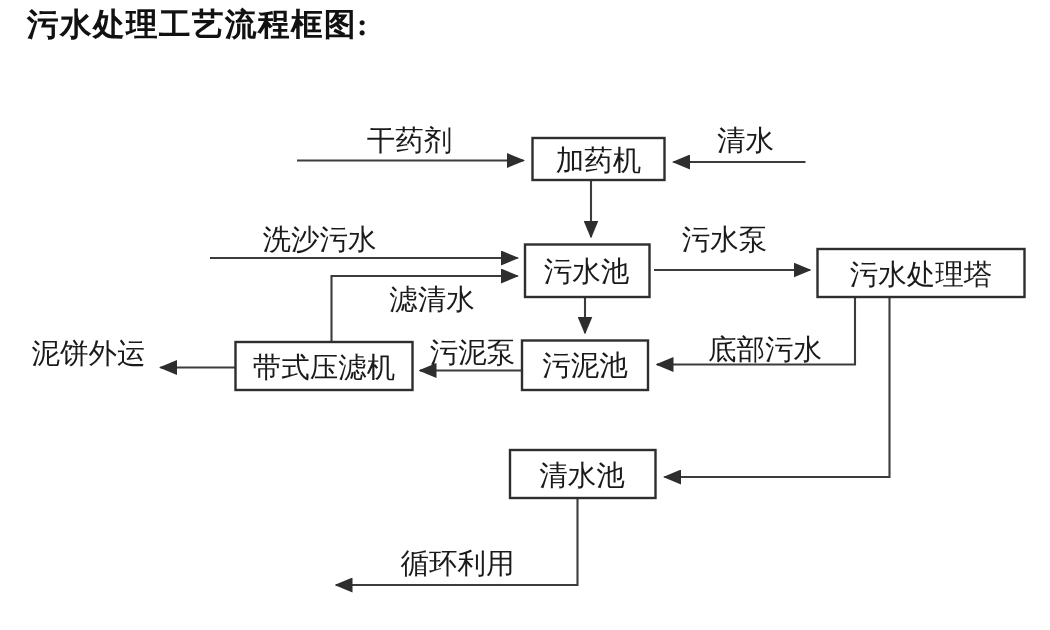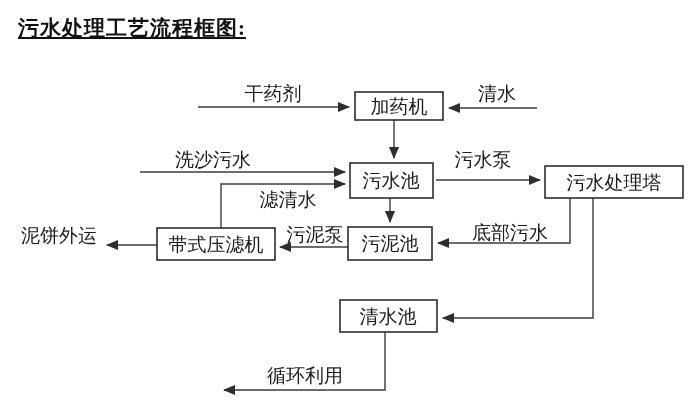--- a/index.html
+++ b/index.html
@@ -11,27 +11,26 @@
     position: relative;
     width: 700px;
     height: 420px;
     background: #ffffff;
     overflow: hidden;
     font-family: "Liberation Serif", "DejaVu Serif", serif;
   }
   .diagram-title {
     position: absolute;
     left: 18px;
-    top: 14px;
+    top: 2px;
     font-size: 21px;
     font-weight: bold;
     color: #111111;
     letter-spacing: 1px;
     white-space: nowrap;
-    text-decoration: underline;
   }
   svg.flow {
     position: absolute;
     left: 0;
     top: 0;
   }
   .flow-line {
     fill: none;
     stroke: #3c3c3c;
     stroke-width: 1.4;

